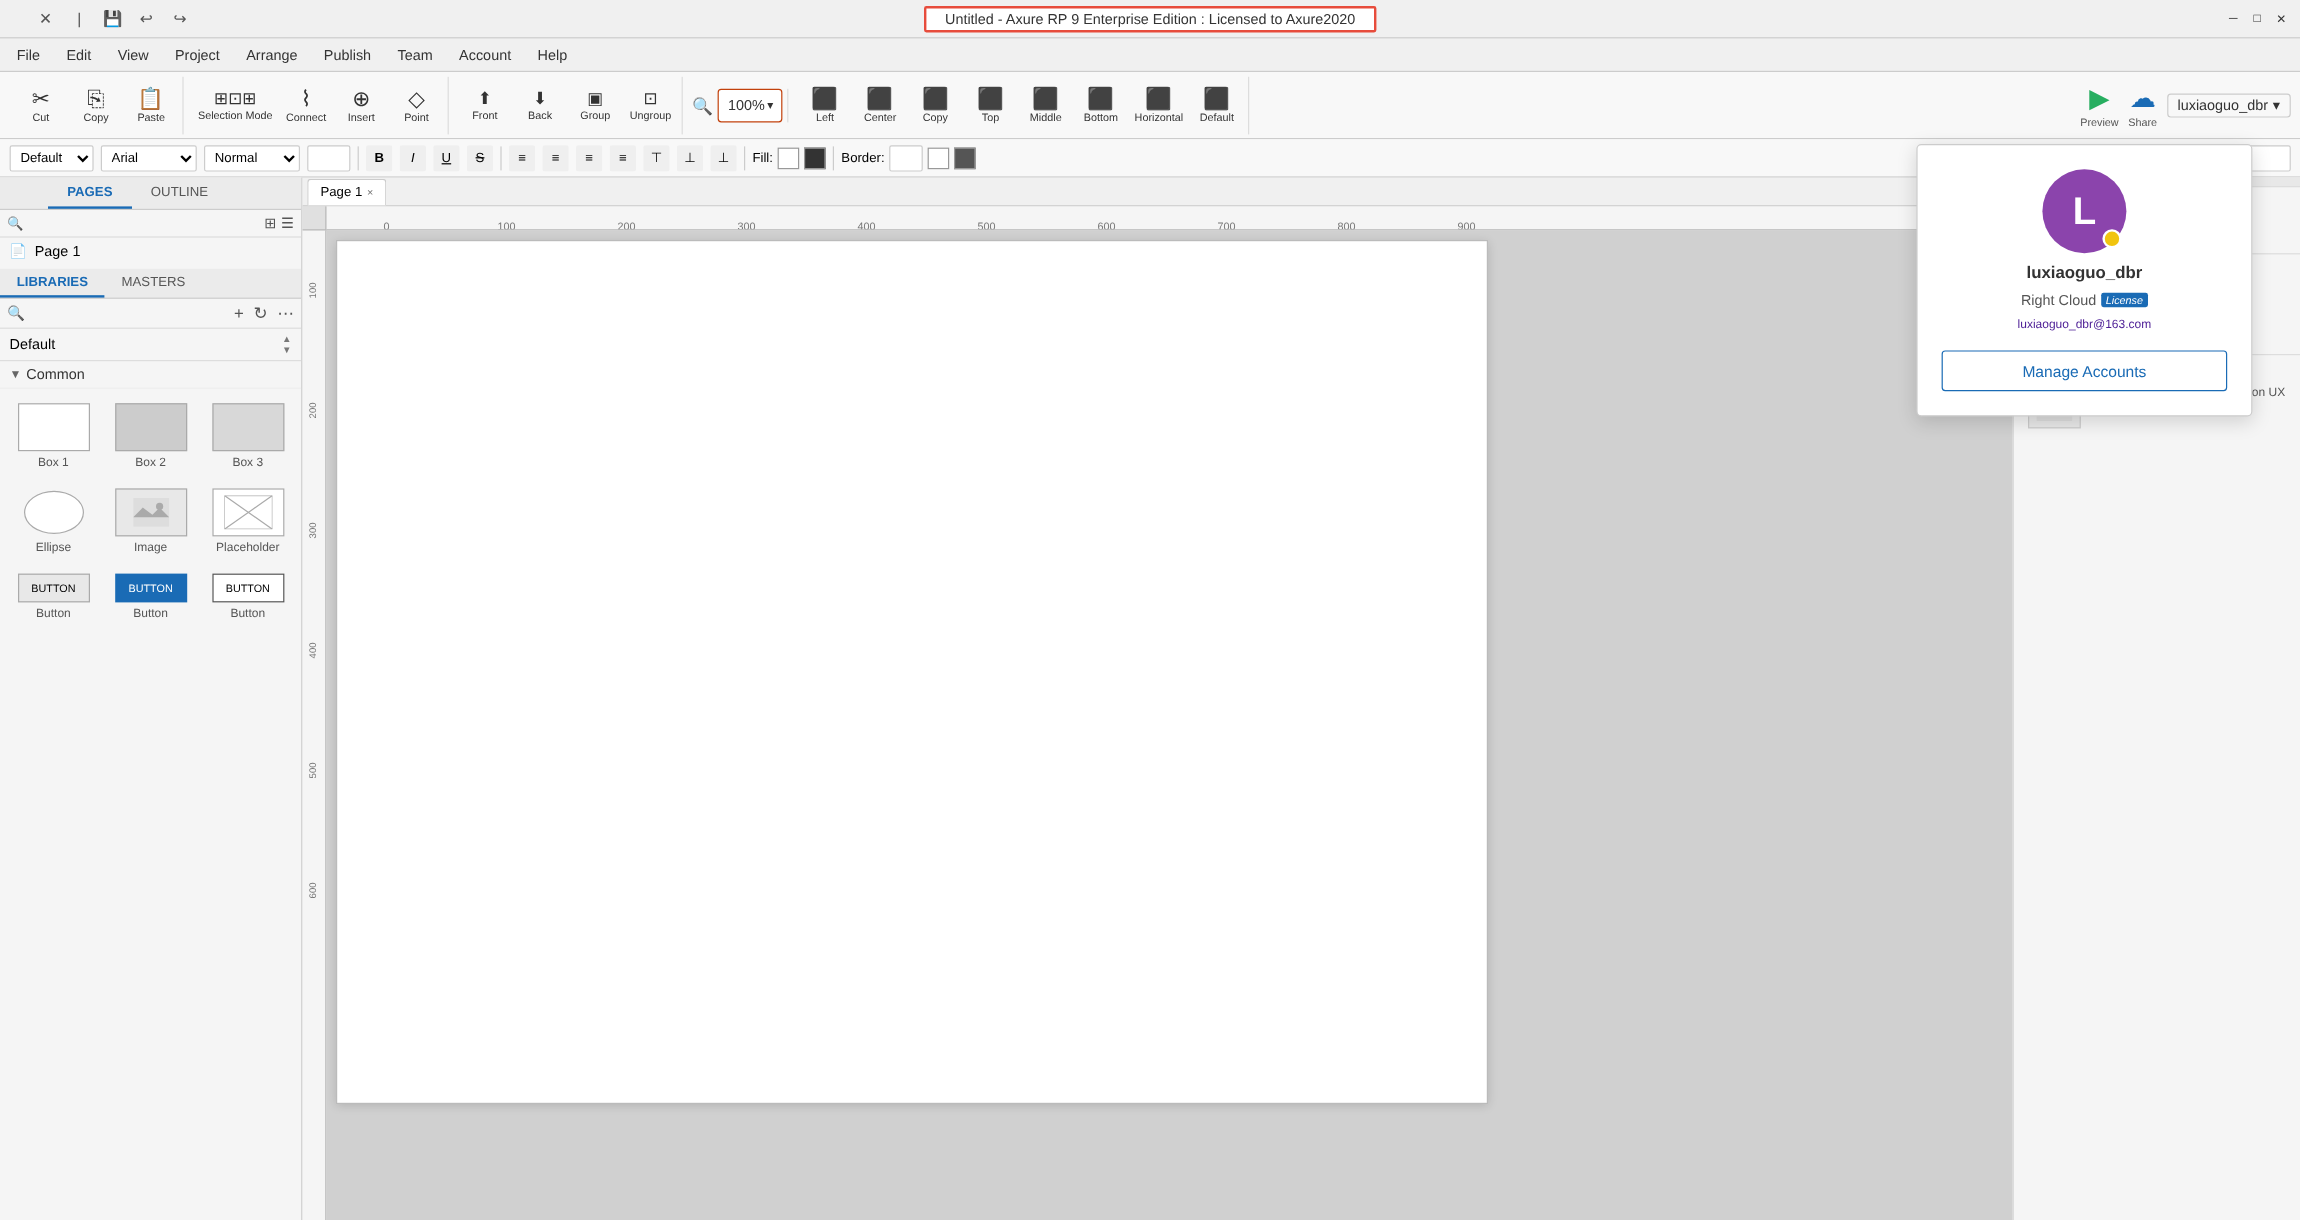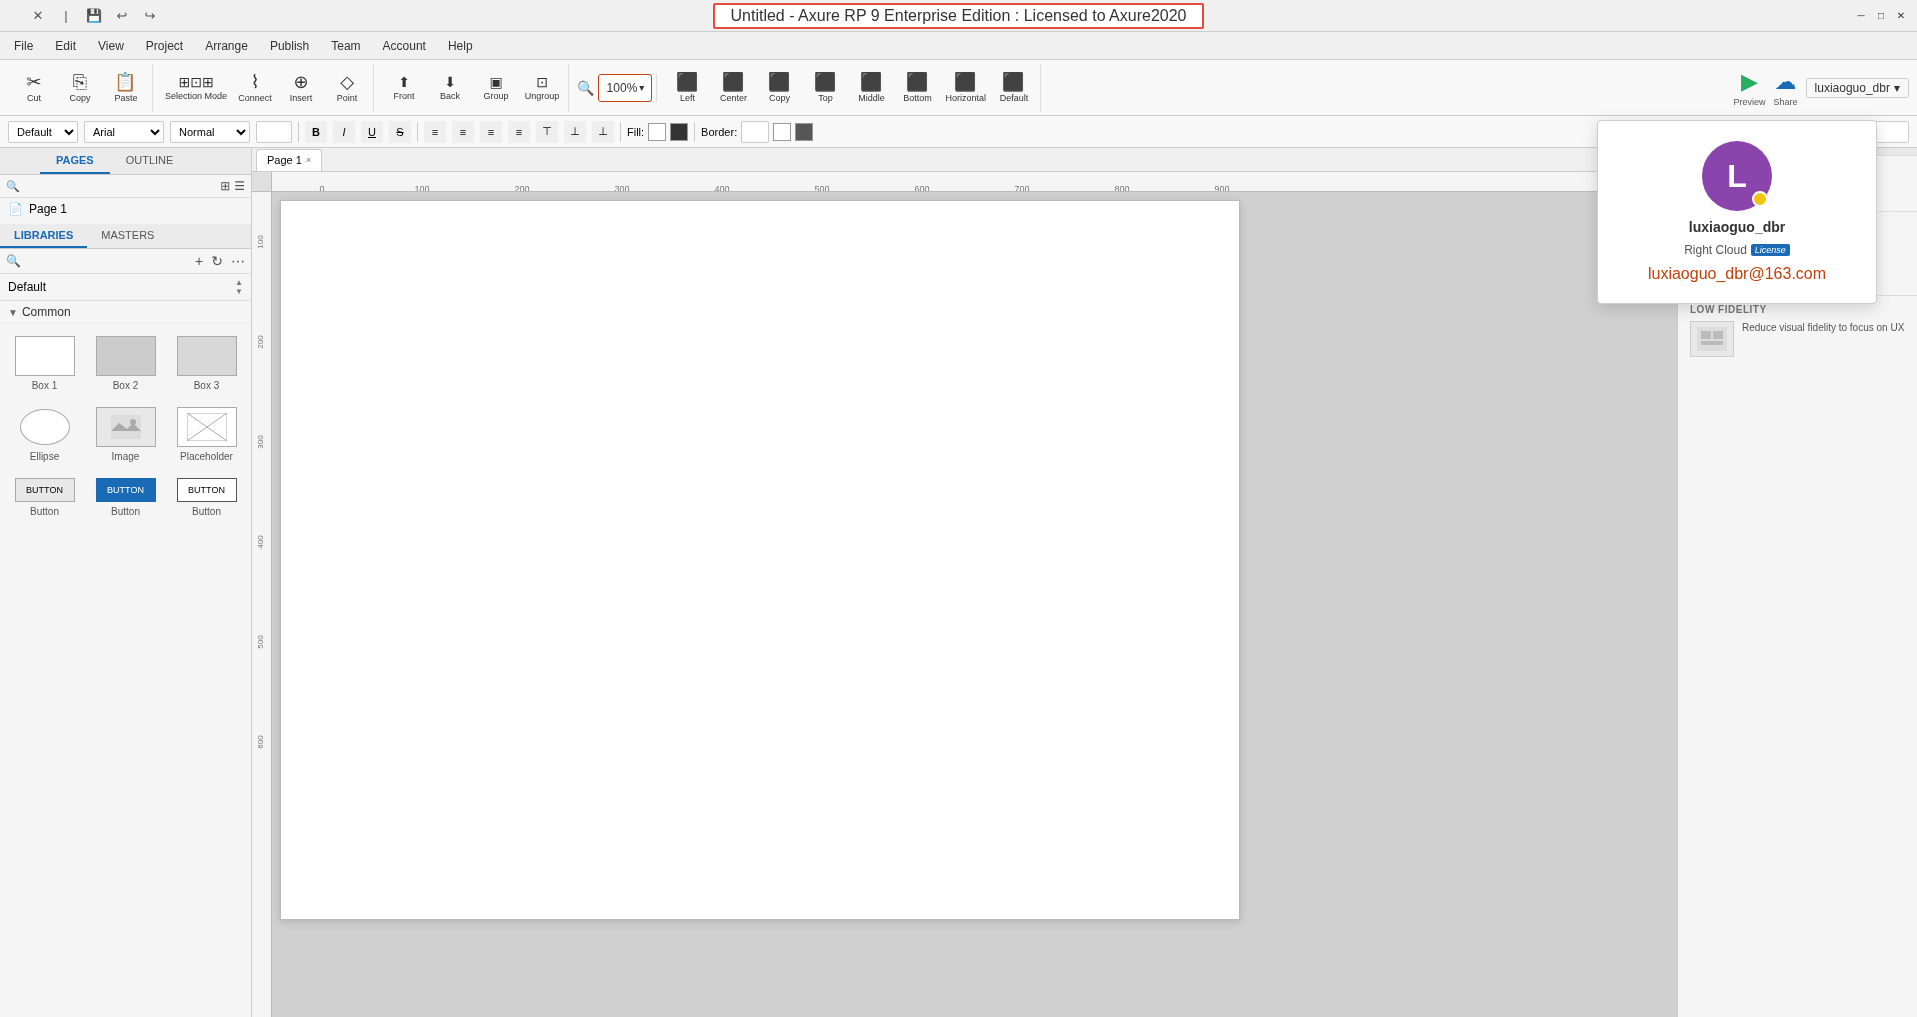--- a/index.html
+++ b/index.html
@@ -15,21 +15,21 @@
       border-bottom: 1px solid #ccc;
       position: relative;
     }
     .win-btn { width: 16px; height: 16px; display: flex; align-items: center; justify-content: center; cursor: pointer; font-size: 10px; color: #333; }
     #title-bar .title-center {
       position: absolute;
       left: 50%;
       transform: translateX(-50%);
       border: 2px solid #e74c3c;
       padding: 2px 16px;
-      font-size: 16px;
+      font-size: 12px;
       color: #333;
       background: white;
       border-radius: 2px;
     }
     #title-bar .toolbar-icons { display: flex; align-items: center; gap: 8px; margin-left: 20px; }
     .tb-icon { width: 20px; height: 20px; display: flex; align-items: center; justify-content: center; font-size: 13px; cursor: pointer; color: #555; }
 
     
     #menu-bar {
       height: 28px;
@@ -312,21 +312,21 @@
       right: 4px;
       width: 16px;
       height: 16px;
       background: #f1c40f;
       border-radius: 50%;
       border: 2px solid white;
     }
     .account-username { font-size: 14px; font-weight: 600; color: #333; }
     .account-license { font-size: 12px; color: #555; display: flex; align-items: center; gap: 4px; }
     .license-badge { background: #1a6bb5; color: white; font-size: 9px; padding: 1px 4px; border-radius: 2px; font-style: italic; }
-    .account-email { font-size: 16px; color: #c2410c; }
+    .account-email { font-size: 10px; color: #4c1d95; }
     .manage-btn {
       width: 100%;
       height: 34px;
       border: 1px solid #1a6bb5;
       background: white;
       color: #1a6bb5;
       font-size: 13px;
       border-radius: 3px;
       cursor: pointer;
       margin-top: 8px;
@@ -731,13 +731,14 @@
   <div class="account-avatar">
     <span>L</span>
     <div class="status-dot"></div>
   </div>
   <div class="account-username">luxiaoguo_dbr</div>
   <div class="account-license">
     <span>Right Cloud</span>
     <span class="license-badge">License</span>
   </div>
   <div class="account-email">luxiaoguo_dbr@163.com</div>
+  <button class="manage-btn">Manage Accounts</button>
 </div>
 
 </body></html>

